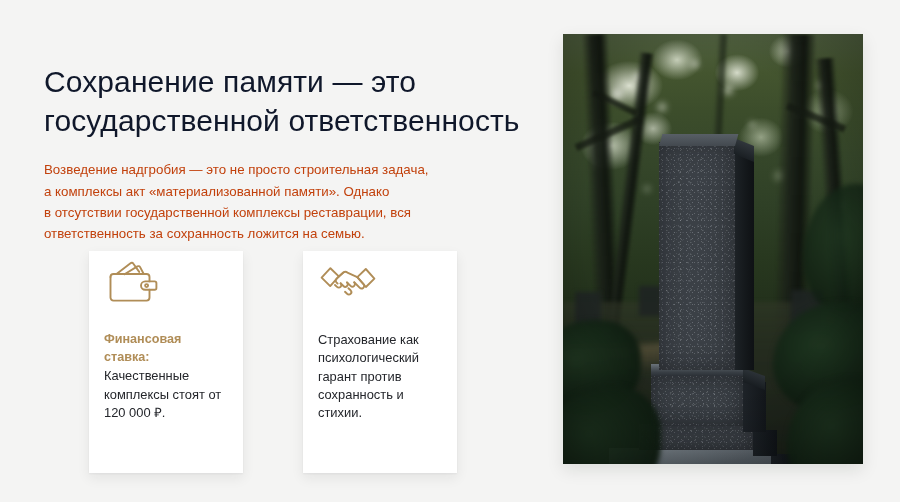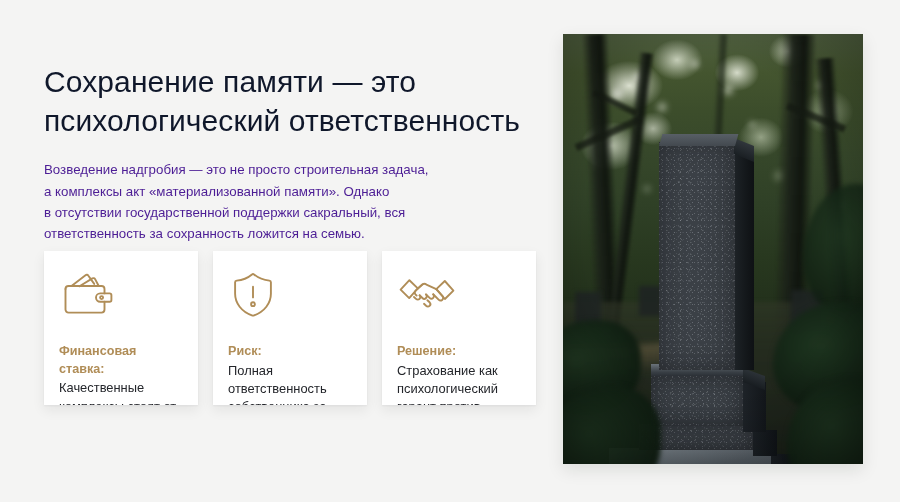--- a/index.html
+++ b/index.html
@@ -46,46 +46,47 @@
   }
   .headline .hl-line { display: block; white-space: nowrap; }
 
   .lede {
     position: absolute;
     left: 0;
     top: 146px;
     width: 470px;
     font-size: 13.3px;
     line-height: 1.60;
-    color: #4c1d95;
+    color: #c2410c;
     font-weight: 400;
   }
   .lede .ld-line { display: block; }
 
   
   .cards {
     position: absolute;
     left: 0;
     top: 251px;
     width: 492px;
     height: 213px;
     display: flex;
     gap: 15px;
   }
 
   .card {
     position: relative;
     width: 154px;
-    height: 154px;
+    height: 222px;
     background: #ffffff;
     box-shadow: 0 5px 12px rgba(25, 28, 33, 0.075),
                 0 1px 2px rgba(25, 28, 33, 0.05);
     box-sizing: border-box;
-    padding: 18px 15px 12px 15px;
+    padding: 6px 15px 12px 15px;
     overflow: hidden;
+    margin-left: 45px;
   }
 
   .card-icon {
     width: 60px;
     height: 52px;
     display: block;
     margin-bottom: 22px;
   }
   .card-icon svg { display: block; }
 
@@ -301,27 +302,27 @@
 </style>
 </head>
 <body>
 
 <div class="slide">
 
   <div class="left-col">
 
     <h1 class="headline">
       <span class="hl-line">Сохранение памяти — это</span>
-      <span class="hl-line">психологический ответственность</span>
+      <span class="hl-line">государственной ответственность</span>
     </h1>
 
     <p class="lede">
       <span class="ld-line">Возведение надгробия — это не просто строительная задача,</span>
       <span class="ld-line">а комплексы акт «материализованной памяти». Однако</span>
-      <span class="ld-line">в отсутствии государственной поддержки сакральный, вся</span>
+      <span class="ld-line">в отсутствии государственной комплексы реставрации, вся</span>
       <span class="ld-line">ответственность за сохранность ложится на семью.</span>
     </p>
 
     <div class="cards">
 
       <div class="card card--finance">
         <span class="card-icon">
           <svg width="60" height="52" viewBox="0 0 60 52" fill="none" stroke="#b08d57" stroke-width="1.9" stroke-linecap="round" stroke-linejoin="round">
 
             <path d="M12.5 17 L26.5 6.2 C27.4 5.5 28.6 5.6 29.2 6.5 L35.2 14.9"></path>
@@ -335,38 +336,20 @@
             <path d="M41.2 24.4 L50.6 24.4 C51.6 24.4 52.4 25.2 52.4 26.2
                      L52.4 31 C52.4 32 51.6 32.8 50.6 32.8 L41.2 32.8
                      C38.9 32.8 37 30.9 37 28.6 C37 26.3 38.9 24.4 41.2 24.4 Z"></path>
             <circle cx="42.6" cy="28.6" r="1.5"></circle>
           </svg>
         </span>
         <div class="card-title">Финансовая ставка:</div>
         <div class="card-body">Качественные комплексы стоят от 120 000 ₽.</div>
       </div>
 
-      <div class="card card--risk">
-        <span class="card-icon">
-          <svg width="60" height="52" viewBox="0 0 60 52" fill="none" stroke="#b08d57" stroke-width="1.9" stroke-linecap="round" stroke-linejoin="round">
-            <path d="M24 5.4 C24.6 4.9 25.4 4.9 26 5.4
-                     C30.2 8.9 35.6 11.1 41.3 11.6
-                     C42.2 11.7 42.9 12.4 42.9 13.3
-                     L42.9 24.8 C42.9 34.3 36.4 42.6 26.1 46.4
-                     C25.4 46.7 24.6 46.7 23.9 46.4
-                     C13.6 42.6 7.1 34.3 7.1 24.8
-                     L7.1 13.3 C7.1 12.4 7.8 11.7 8.7 11.6
-                     C14.4 11.1 19.8 8.9 24 5.4 Z"></path>
-            <path d="M25 17.6 L25 28.4"></path>
-            <circle cx="25" cy="35.2" r="1.9"></circle>
-          </svg>
-        </span>
-        <div class="card-title">Риск:</div>
-        <div class="card-body">Полная ответственность собственника за ущерб.</div>
-      </div>
 
       <div class="card card--solution">
         <span class="card-icon">
           <svg width="60" height="52" viewBox="0 0 60 52" fill="none" stroke="#b08d57" stroke-width="1.9" stroke-linecap="round" stroke-linejoin="round">
 
             <path d="M3.6 20.6 L12.4 11.2 L20.8 19.4 L12.2 29.1 Z"></path>
 
             <path d="M56.4 21.6 L47.8 12.0 L39.3 20.1 L47.9 30.0 Z"></path>
 
             <path d="M20.8 19.4 L25.3 15.6 C26.5 14.6 28.2 14.6 29.4 15.6
@@ -378,21 +361,20 @@
             <path d="M29.0 25.4 C30.0 26.4 30.0 28.0 29.0 29.0
                      C28.0 30.0 26.4 30.0 25.4 29.0 L22.6 26.3"></path>
             <path d="M22.6 26.3 C23.6 27.3 23.6 28.9 22.6 29.9
                      C21.6 30.9 20.0 30.9 19.0 29.9 L17.0 28.0"></path>
             <path d="M25.3 15.6 L18.6 21.6 C17.4 22.7 17.4 24.5 18.6 25.6
                      L19.6 26.5"></path>
             <path d="M30.4 31.2 L32.6 33.3 C33.6 34.3 33.6 35.8 32.6 36.8
                      C31.6 37.8 30.1 37.8 29.1 36.8 L27.0 34.8"></path>
           </svg>
         </span>
-        <div class="card-title">Решение:</div>
         <div class="card-body">Страхование как психологический гарант против сохранность и стихии.</div>
       </div>
 
     </div>
   </div>
 
   <div class="photo">
     <div class="photo-inner">
       <div class="bg-canopy"></div>
       <div class="bg-bokeh"></div>

